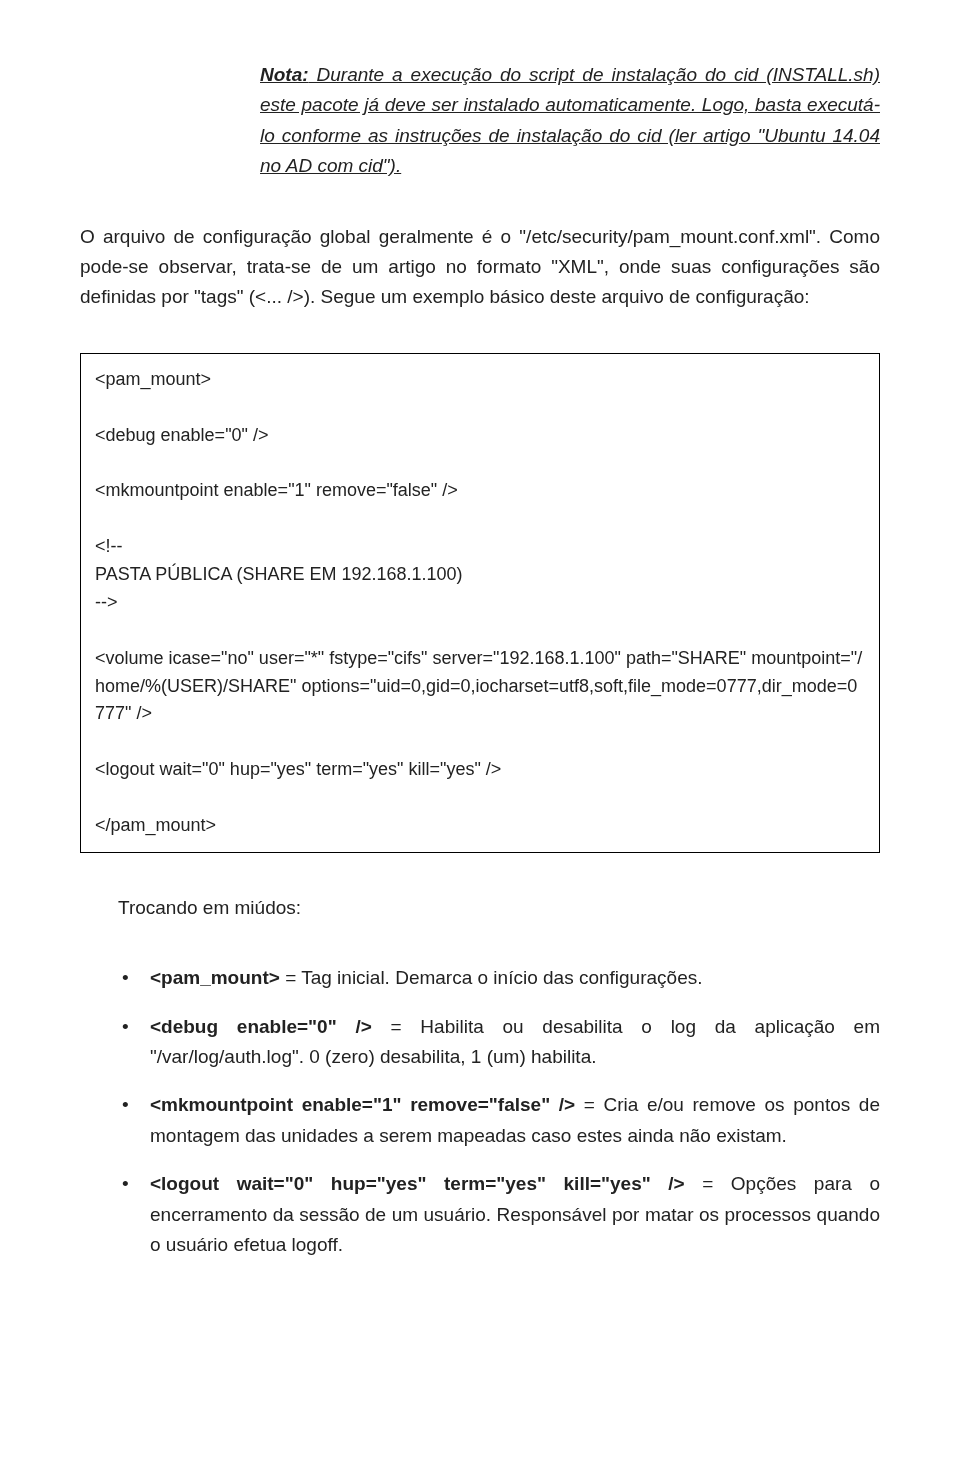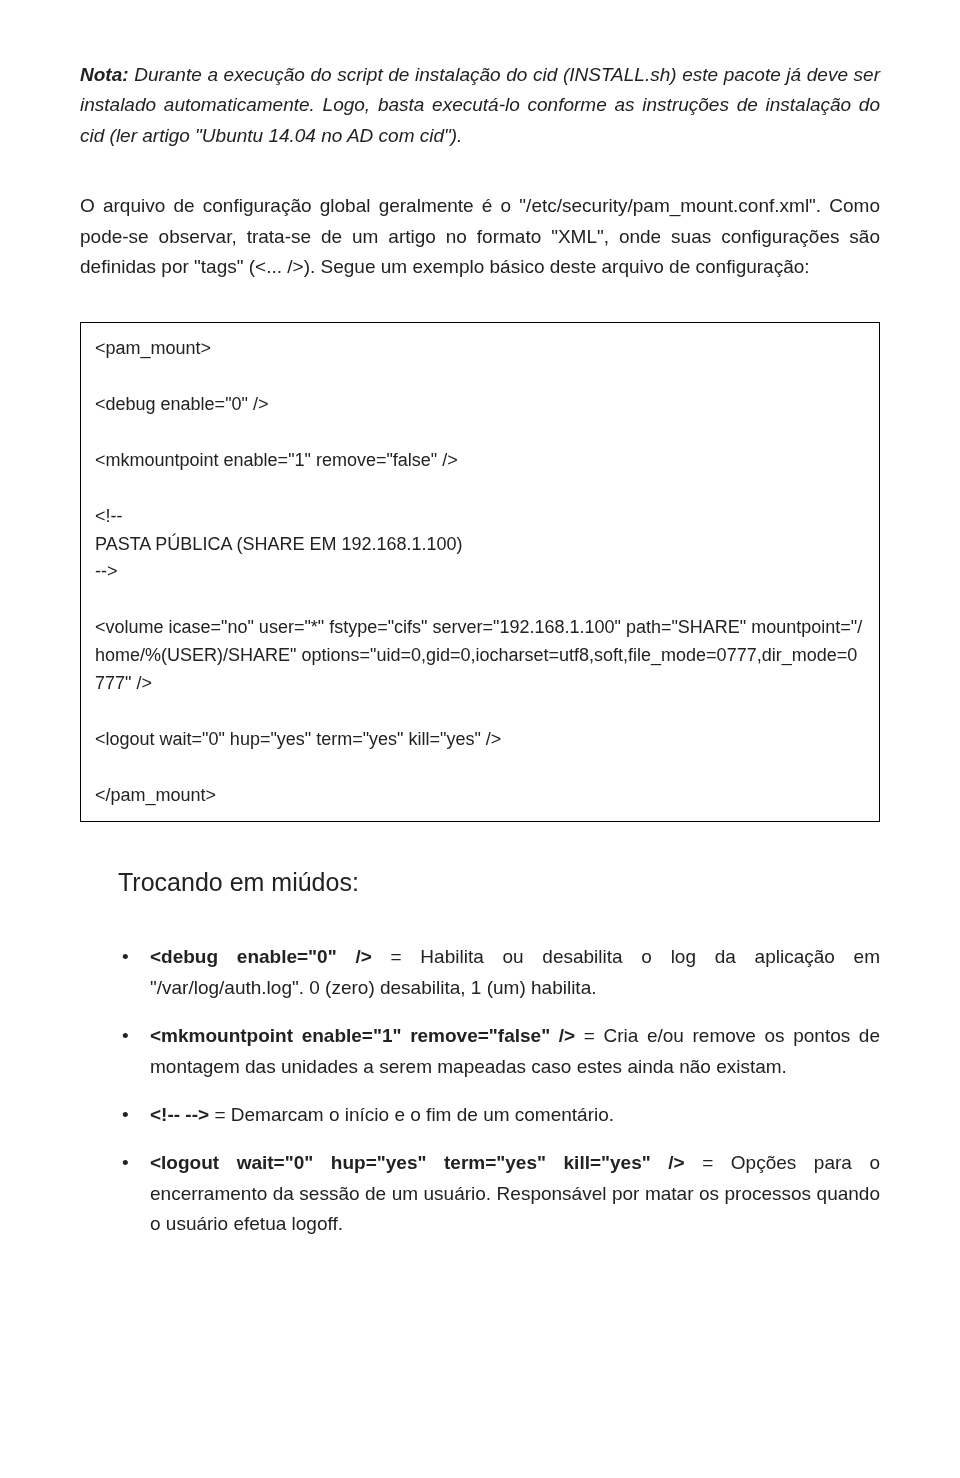--- a/index.html
+++ b/index.html
@@ -7,40 +7,42 @@
     padding: 60px 80px 60px 80px;
     font-family: Arial, Helvetica, sans-serif;
     font-size: 19px;
     color: #222;
     background: #fff;
     width: 960px;
     box-sizing: border-box;
     line-height: 1.6;
   }
   .indent-block {
+    margin-left: 180px;
     margin-bottom: 40px;
     text-align: justify;
+    text-decoration: underline;
   }
   .body-block {
     text-align: justify;
     margin-bottom: 40px;
   }
   .code-box {
     border: 1px solid #000;
     padding: 12px 14px;
     margin: 10px 0 40px 0;
     font-size: 18px;
     line-height: 1.55;
     white-space: pre-wrap;
     word-break: break-all;
     font-family: Arial, Helvetica, sans-serif;
   }
   .section-title {
     margin: 0 0 40px 38px;
-    font-size: 25px;
+    font-size: 19px;
   }
   ul.bullets {
     list-style: none;
     padding: 0;
     margin: 0 0 0 42px;
   }
   ul.bullets li {
     position: relative;
     padding-left: 28px;
     text-align: justify;
@@ -80,24 +82,24 @@
 &lt;volume icase="no" user="*" fstype="cifs" server="192.168.1.100" path="SHARE" mountpoint="/home/%(USER)/SHARE" options="uid=0,gid=0,iocharset=utf8,soft,file_mode=0777,dir_mode=0777" /&gt;
 
 &lt;logout wait="0" hup="yes" term="yes" kill="yes" /&gt;
 
 &lt;/pam_mount&gt;</div>
 
 <div class="section-title">Trocando em miúdos:</div>
 
 <ul class="bullets">
   <li>
+    <span class="b">&lt;pam_mount&gt;</span><span> = Tag inicial. Demarca o início das configurações.</span>
+  </li>
+  <li>
     <span class="b">&lt;debug enable="0" /&gt;</span><span> = Habilita ou desabilita o log da aplicação em "/var/log/auth.log". 0 (zero) desabilita, 1 (um) habilita.</span>
   </li>
   <li>
     <span class="b">&lt;mkmountpoint enable="1" remove="false" /&gt;</span><span> = Cria e/ou remove os pontos de montagem das unidades a serem mapeadas caso estes ainda não existam.</span>
-  </li>
-  <li>
-    <span class="b">&lt;!-- --&gt;</span><span> = Demarcam o início e o fim de um comentário.</span>
   </li>
   <li>
     <span class="b">&lt;logout wait="0" hup="yes" term="yes" kill="yes" /&gt;</span><span> = Opções para o encerramento da sessão de um usuário. Responsável por matar os processos quando o usuário efetua logoff.</span>
   </li>
 </ul>
 
 </body></html>

